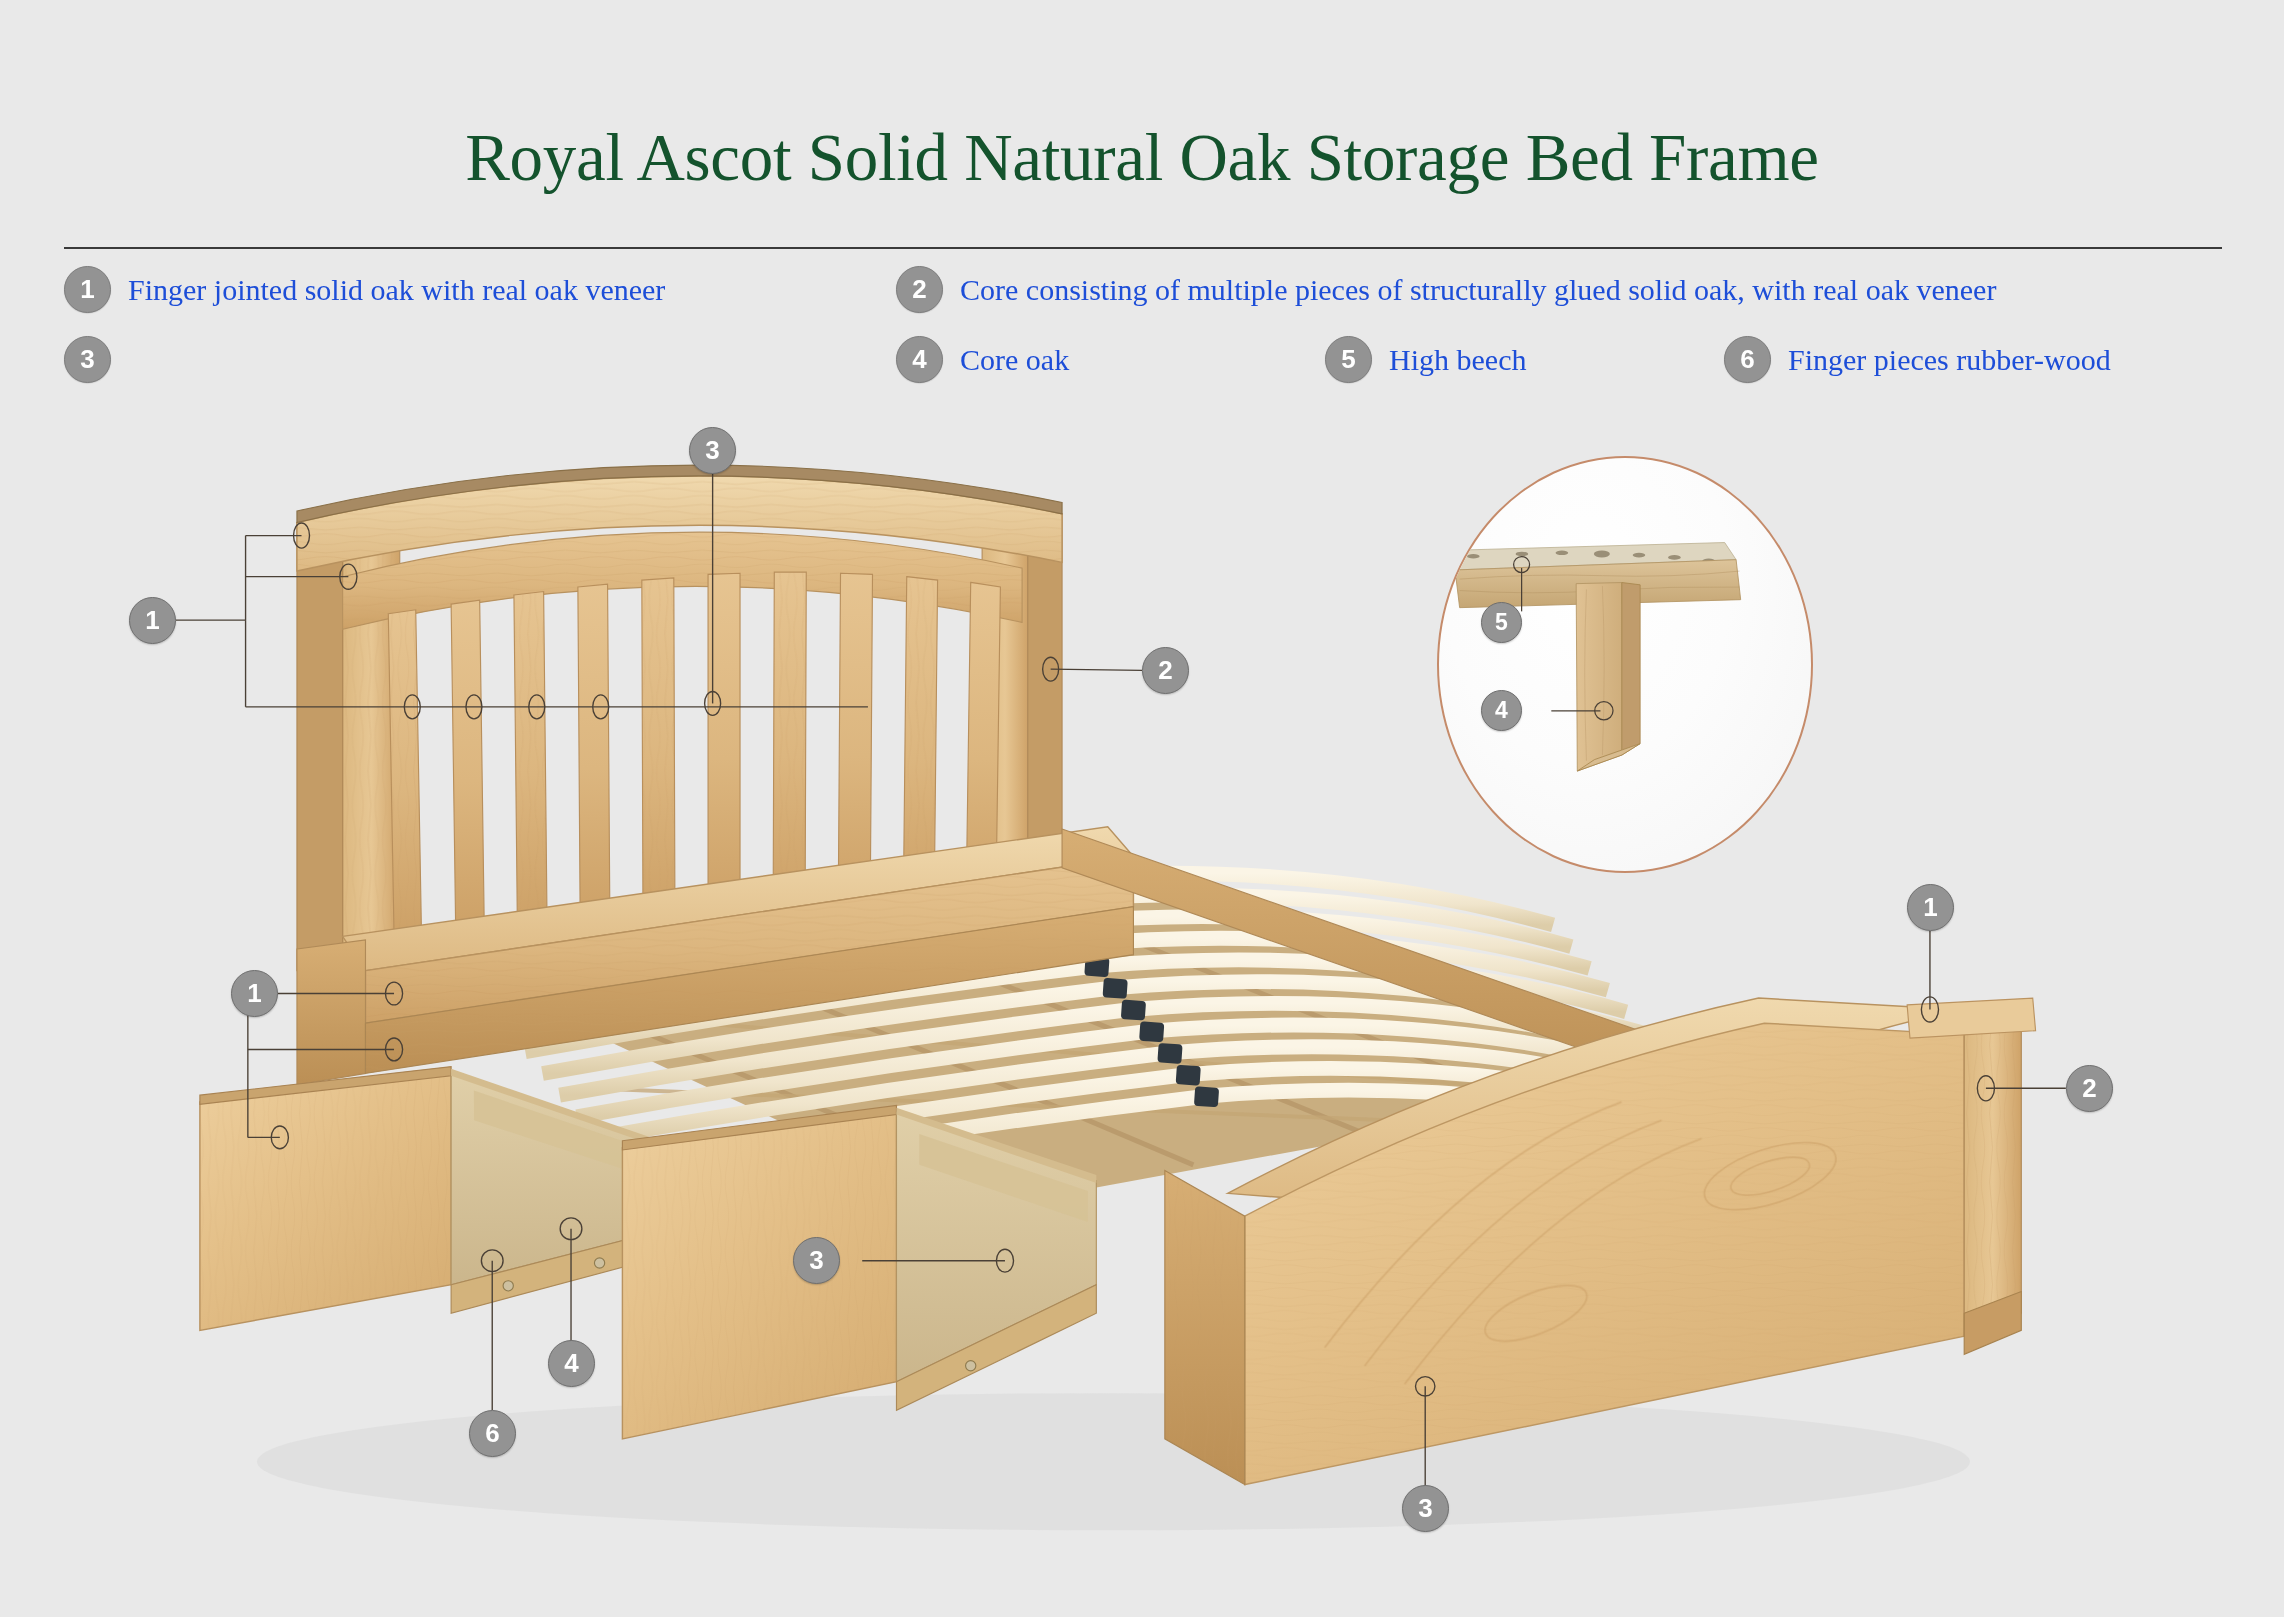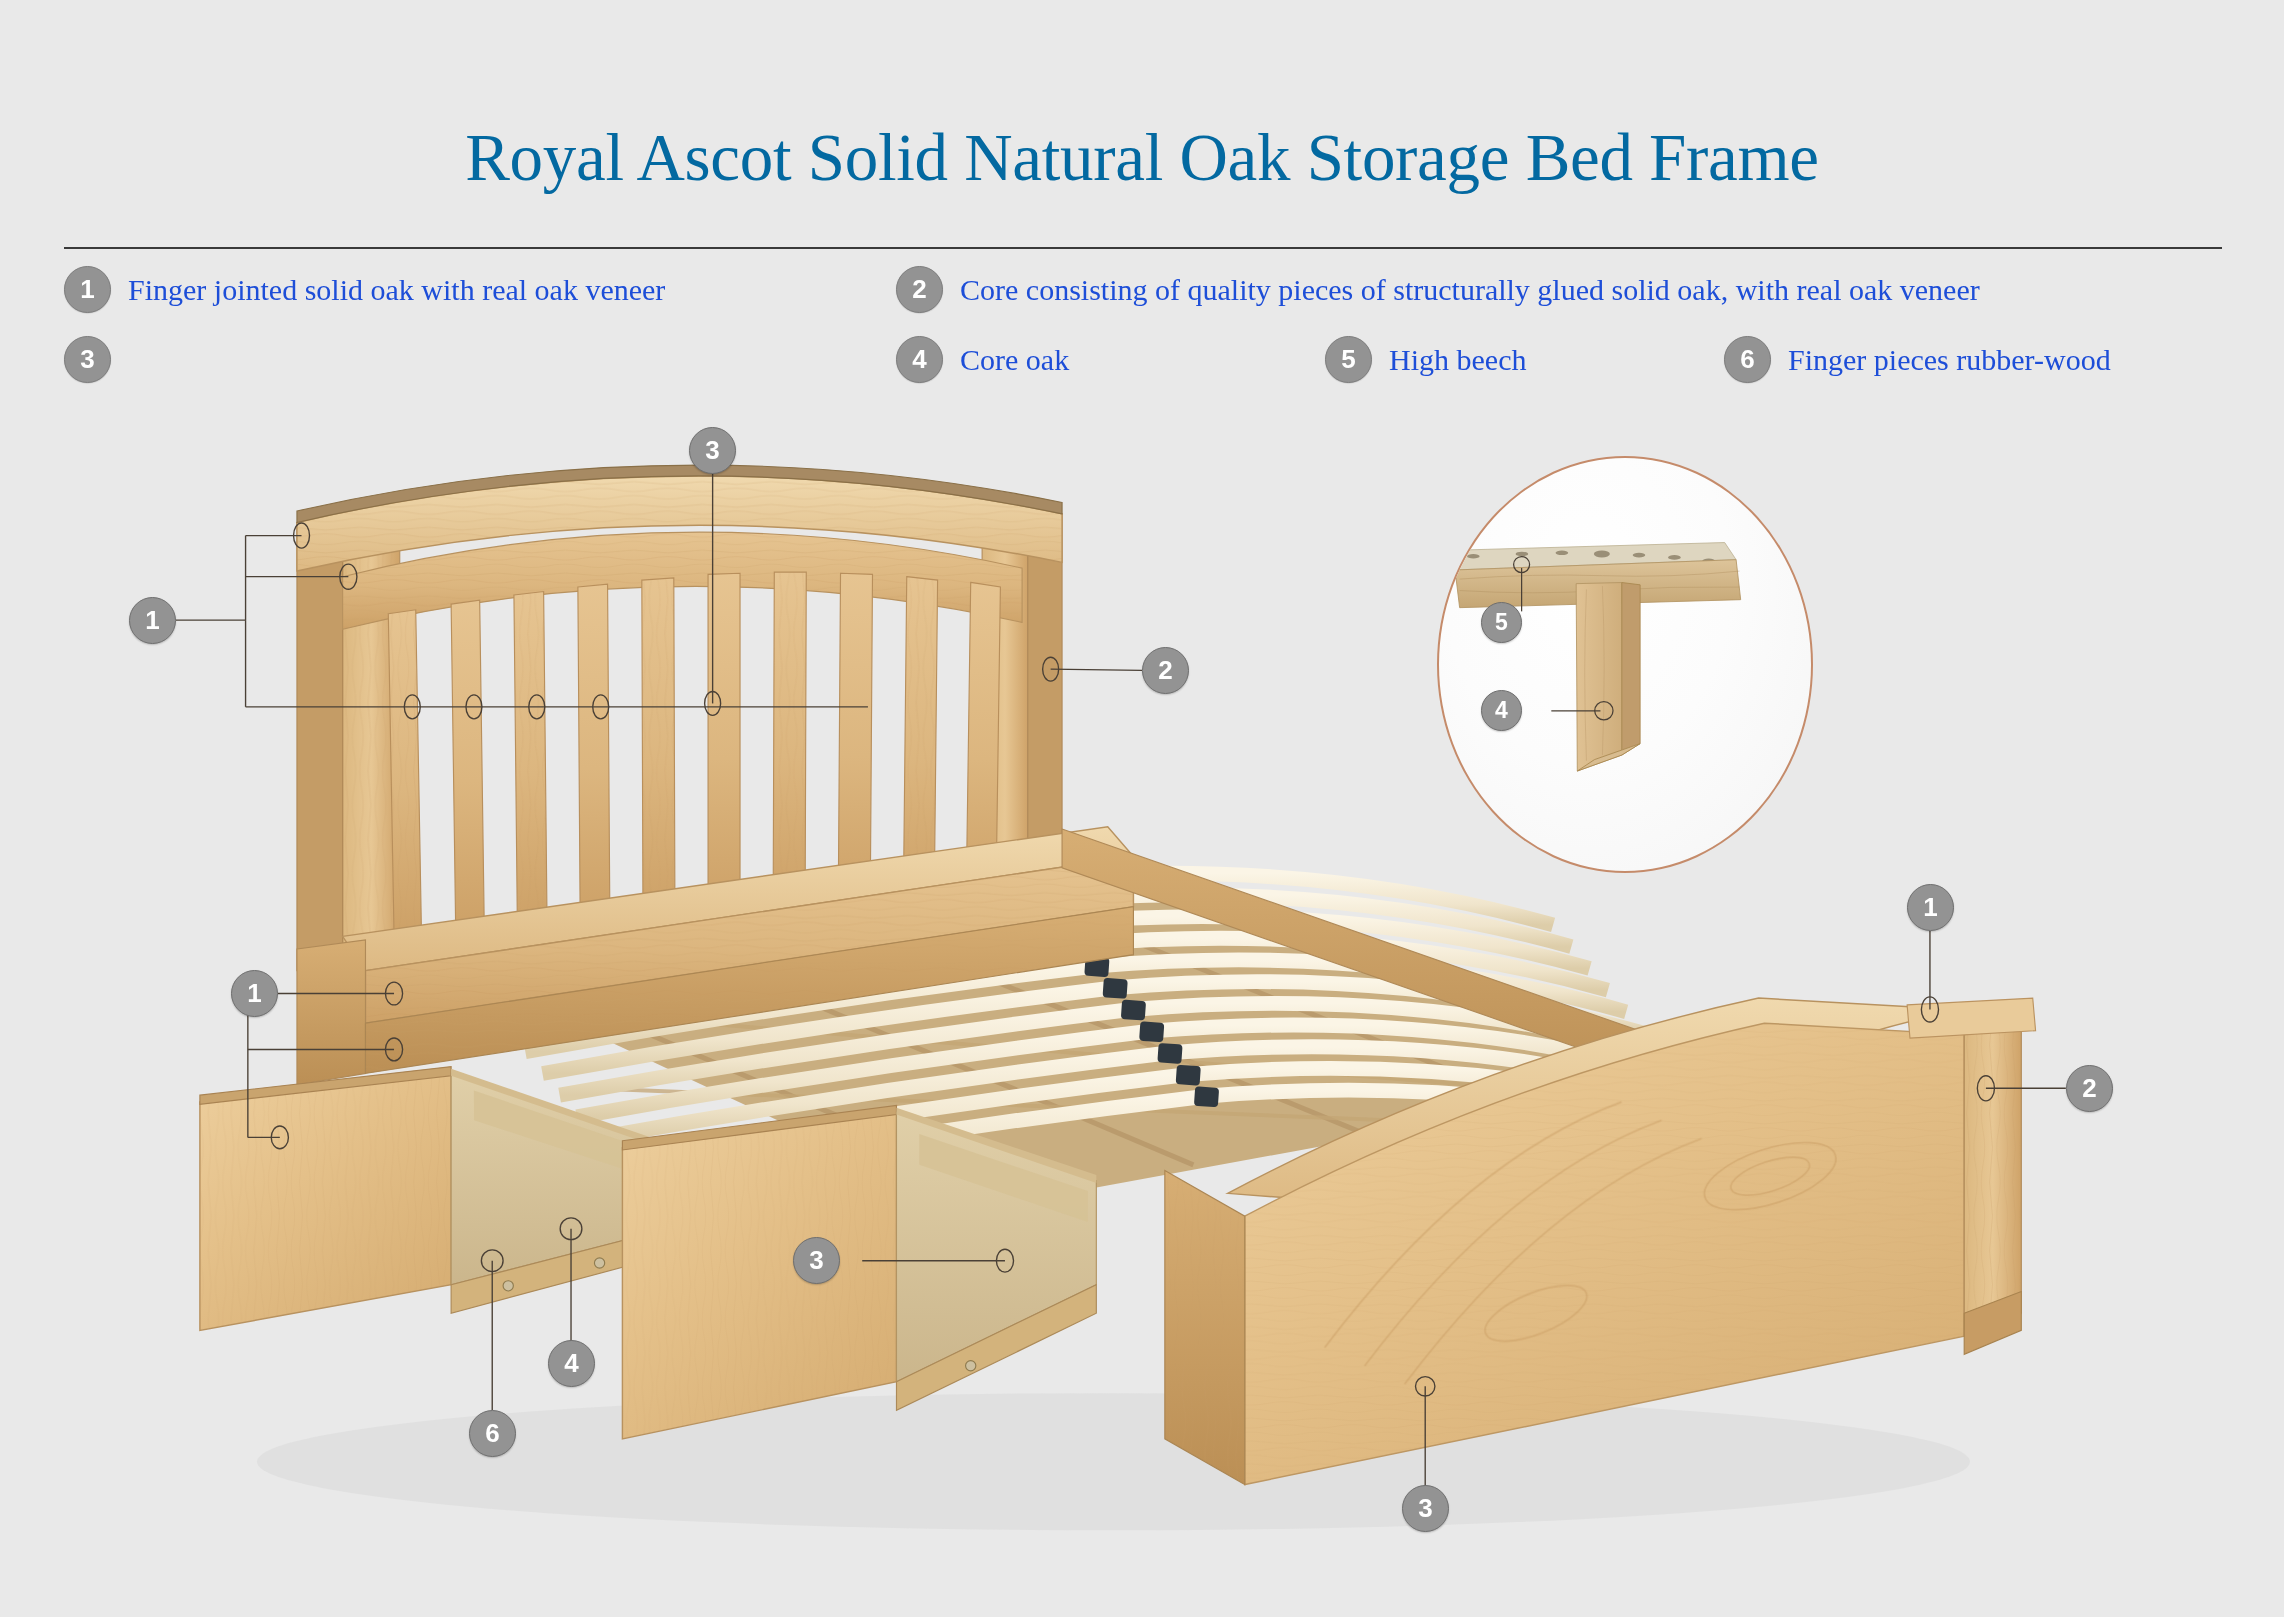--- a/index.html
+++ b/index.html
@@ -14,21 +14,21 @@
 
   
   #page-title {
     position: absolute;
     top: 119px; left: 0; width: 2284px;
     text-align: center;
     font-family: "Liberation Serif", "DejaVu Serif", serif;
     font-size: 67px;
     font-weight: 400;
     letter-spacing: -0.3px;
-    color: #0369a1;
+    color: #14532d;
     white-space: nowrap;
   }
   #title-rule {
     position: absolute;
     left: 64px; top: 247px; width: 2158px; height: 1.7px;
     background: #3a3a3a;
   }
 
   
   .legend-item {
@@ -104,21 +104,21 @@
 <div id="page-title">Royal Ascot Solid Natural Oak Storage Bed Frame</div>
 <div id="title-rule"></div>
 
 <div class="legend-item" style="left:64px; top:266px;">
   <div class="legend-badge">1</div>
   <div class="legend-text">Finger jointed solid oak with real oak veneer</div>
 </div>
 
 <div class="legend-item" style="left:896px; top:266px;">
   <div class="legend-badge">2</div>
-  <div class="legend-text">Core consisting of quality pieces of structurally glued solid oak, with real oak veneer</div>
+  <div class="legend-text">Core consisting of multiple pieces of structurally glued solid oak, with real oak veneer</div>
 </div>
 
 <div class="legend-item" style="left:64px; top:336px;">
   <div class="legend-badge">3</div>
 </div>
 
 <div class="legend-item" style="left:896px; top:336px;">
   <div class="legend-badge">4</div>
   <div class="legend-text">Core oak</div>
 </div>

